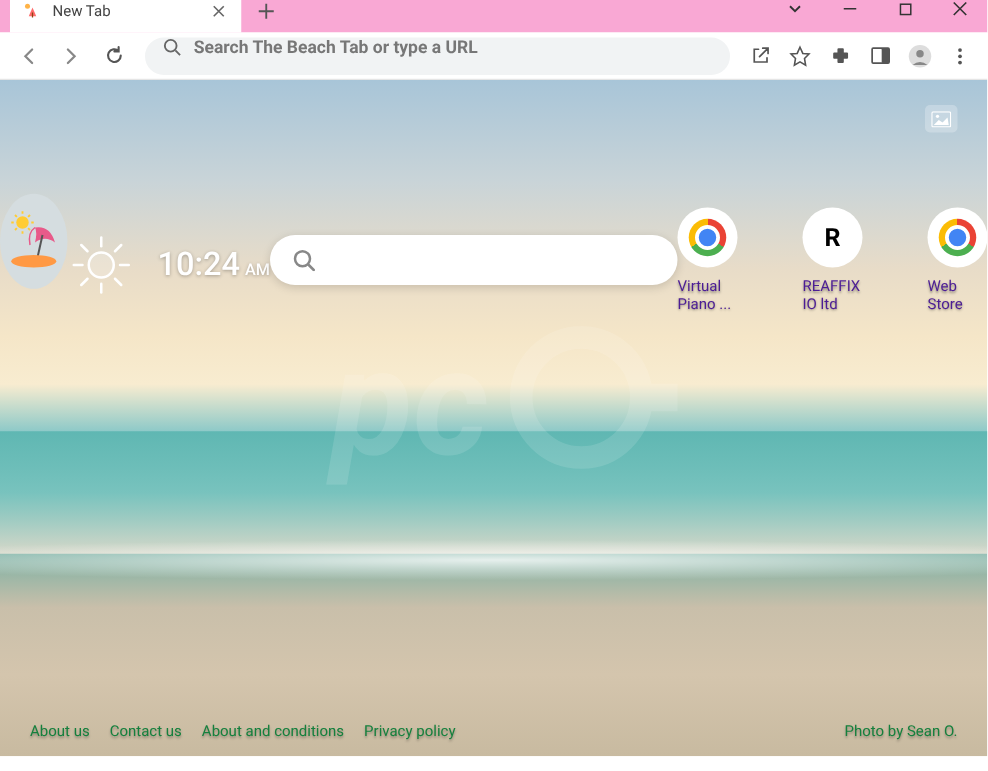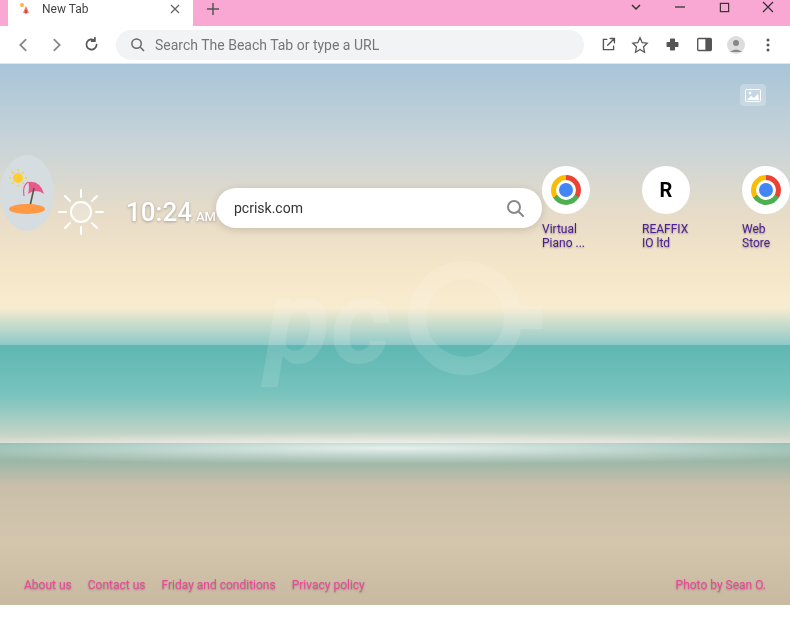--- a/index.html
+++ b/index.html
@@ -12,21 +12,21 @@
     .tab-title { flex: 1; }
     .tab-close { width: 16px; height: 16px; display: flex; align-items: center; justify-content: center; color: #666; cursor: pointer; }
     .new-tab-btn { width: 28px; height: 28px; display: flex; align-items: center; justify-content: center; color: #555; margin-left: 6px; margin-bottom: 3px; cursor: pointer; border-radius: 50%; }
     .window-controls { margin-left: auto; display: flex; align-items: center; height: 38px; padding-right: 4px; gap: 8px; }
     .win-ctrl { width: 36px; height: 30px; display: flex; align-items: center; justify-content: center; color: #333; cursor: pointer; }
     
     
     .addressbar { height: 38px; background: #fff; display: flex; align-items: center; padding: 0 8px; gap: 4px; border-bottom: 1px solid #e5e5e5; }
     .nav-btn { width: 30px; height: 30px; display: flex; align-items: center; justify-content: center; color: #888; border-radius: 50%; }
     .nav-btn.active { color: #555; cursor: pointer; }
-    .omnibox { flex: 1; height: 30px; background: #f1f3f4; border-radius: 15px; display: flex; align-items: center; padding: 0 14px; gap: 10px; margin: 0 6px; }
+    .omnibox { flex: 1; height: 30px; background: #f1f3f4; border-radius: 15px; display: flex; align-items: flex-start; padding: 0 14px; gap: 10px; margin: 0 6px; font-weight: bold; }
     .omnibox-icon { color: #666; display: flex; }
     .omnibox-text { color: #777; font-size: 14px; }
     .addr-action { width: 28px; height: 28px; display: flex; align-items: center; justify-content: center; color: #555; cursor: pointer; }
     
     
     .page { position: relative; height: calc(617px - 76px); overflow: hidden; }
     .bg-sky { position: absolute; inset: 0; background: linear-gradient(180deg, #a8c5d8 0%, #c9d4d8 15%, #e8dcc8 28%, #f5e6c8 38%, #f8ecd0 45%, #8dc9c8 52%, #5fb5b0 58%, #4aa8a0 65%, #c9bfaa 78%, #d4c5ad 88%, #c8baa0 100%); }
     .bg-sea { position: absolute; top: 52%; left: 0; right: 0; height: 18%; background: linear-gradient(180deg, #5ab5b0 0%, #7cc5c0 50%, #e0dccd 100%); opacity: 0.9; }
     .bg-foam { position: absolute; top: 66%; left: 0; right: 0; height: 10%; background: radial-gradient(ellipse 120% 50% at 50% 50%, rgba(255,255,255,0.8) 0%, transparent 60%); }
     
@@ -45,21 +45,21 @@
     
     .searchbox { width: 478px; height: 40px; background: #fff; border-radius: 20px; margin-top: 30px; display: flex; align-items: center; padding: 0 18px; box-shadow: 0 2px 8px rgba(0,0,0,0.15); }
     .searchbox input { flex: 1; border: none; outline: none; font-size: 14px; color: #333; background: transparent; }
     .searchbox .search-btn { color: #888; cursor: pointer; display: flex; }
     
     .shortcuts { display: flex; gap: 52px; margin-top: 30px; }
     .shortcut { display: flex; flex-direction: column; align-items: center; gap: 8px; cursor: pointer; }
     .shortcut-circle { width: 48px; height: 48px; border-radius: 50%; background: #fff; display: flex; align-items: center; justify-content: center; font-weight: bold; font-size: 20px; }
     .shortcut-label { color: #4c1d95; font-size: 12px; text-shadow: 0 1px 2px rgba(0,0,0,0.4); }
     
-    .footer { position: absolute; bottom: 0; left: 0; right: 0; height: 40px; display: flex; align-items: center; padding: 0 24px; color: #ec4899; font-size: 12px; text-shadow: 0 1px 2px rgba(0,0,0,0.3); }
+    .footer { position: absolute; bottom: 0; left: 0; right: 0; height: 40px; display: flex; align-items: center; padding: 0 24px; color: #15803d; font-size: 12px; text-shadow: 0 1px 2px rgba(0,0,0,0.3); }
     .footer-links { display: flex; gap: 16px; }
     .footer-links span { cursor: pointer; }
     .footer-credit { margin-left: auto; }
     
     .watermark { position: absolute; top: 50%; left: 50%; transform: translate(-50%, -50%); pointer-events: none; opacity: 0.12; }
     .watermark svg { width: 340px; height: 160px; }
     
     
     .chrome-icon { width: 30px; height: 30px; border-radius: 50%; background: conic-gradient(#ea4335 0deg 120deg, #4caf50 120deg 240deg, #fbbc05 240deg 360deg); position: relative; }
     .chrome-icon::after { content: ''; position: absolute; top: 50%; left: 50%; transform: translate(-50%,-50%); width: 14px; height: 14px; border-radius: 50%; background: #4285f4; border: 3px solid #fff; }
@@ -233,21 +233,20 @@
         </svg>
       </span>
       <div class="time-block">
         <div class="time-main">
           <span>10:24</span><span class="ampm">AM</span>
         </div>
       </div>
     </div>
 
     <div class="searchbox">
-      <input type="text" value="pcrisk.com" style="">
       <span class="search-btn">
         <svg width="18" height="18" viewBox="0 0 18 18">
             <circle cx="8" cy="8" r="6" stroke="currentColor" stroke-width="2" fill="none"></circle>
             <path d="M13 13 L17 17" stroke="currentColor" stroke-width="2" stroke-linecap="round"></path>
           </svg>
       </span>
     </div>
 
     <div class="shortcuts">
       <div class="shortcut">
@@ -266,18 +265,18 @@
           </div>
         <span class="shortcut-label">Web Store</span>
       </div>
     </div>
   </div>
 
   <div class="footer">
     <div class="footer-links">
       <span>About us</span>
       <span>Contact us</span>
-      <span>Friday and conditions</span>
+      <span>About and conditions</span>
       <span>Privacy policy</span>
     </div>
     <div class="footer-credit">Photo by Sean O.</div>
   </div>
 </div>
 
 </body></html>

